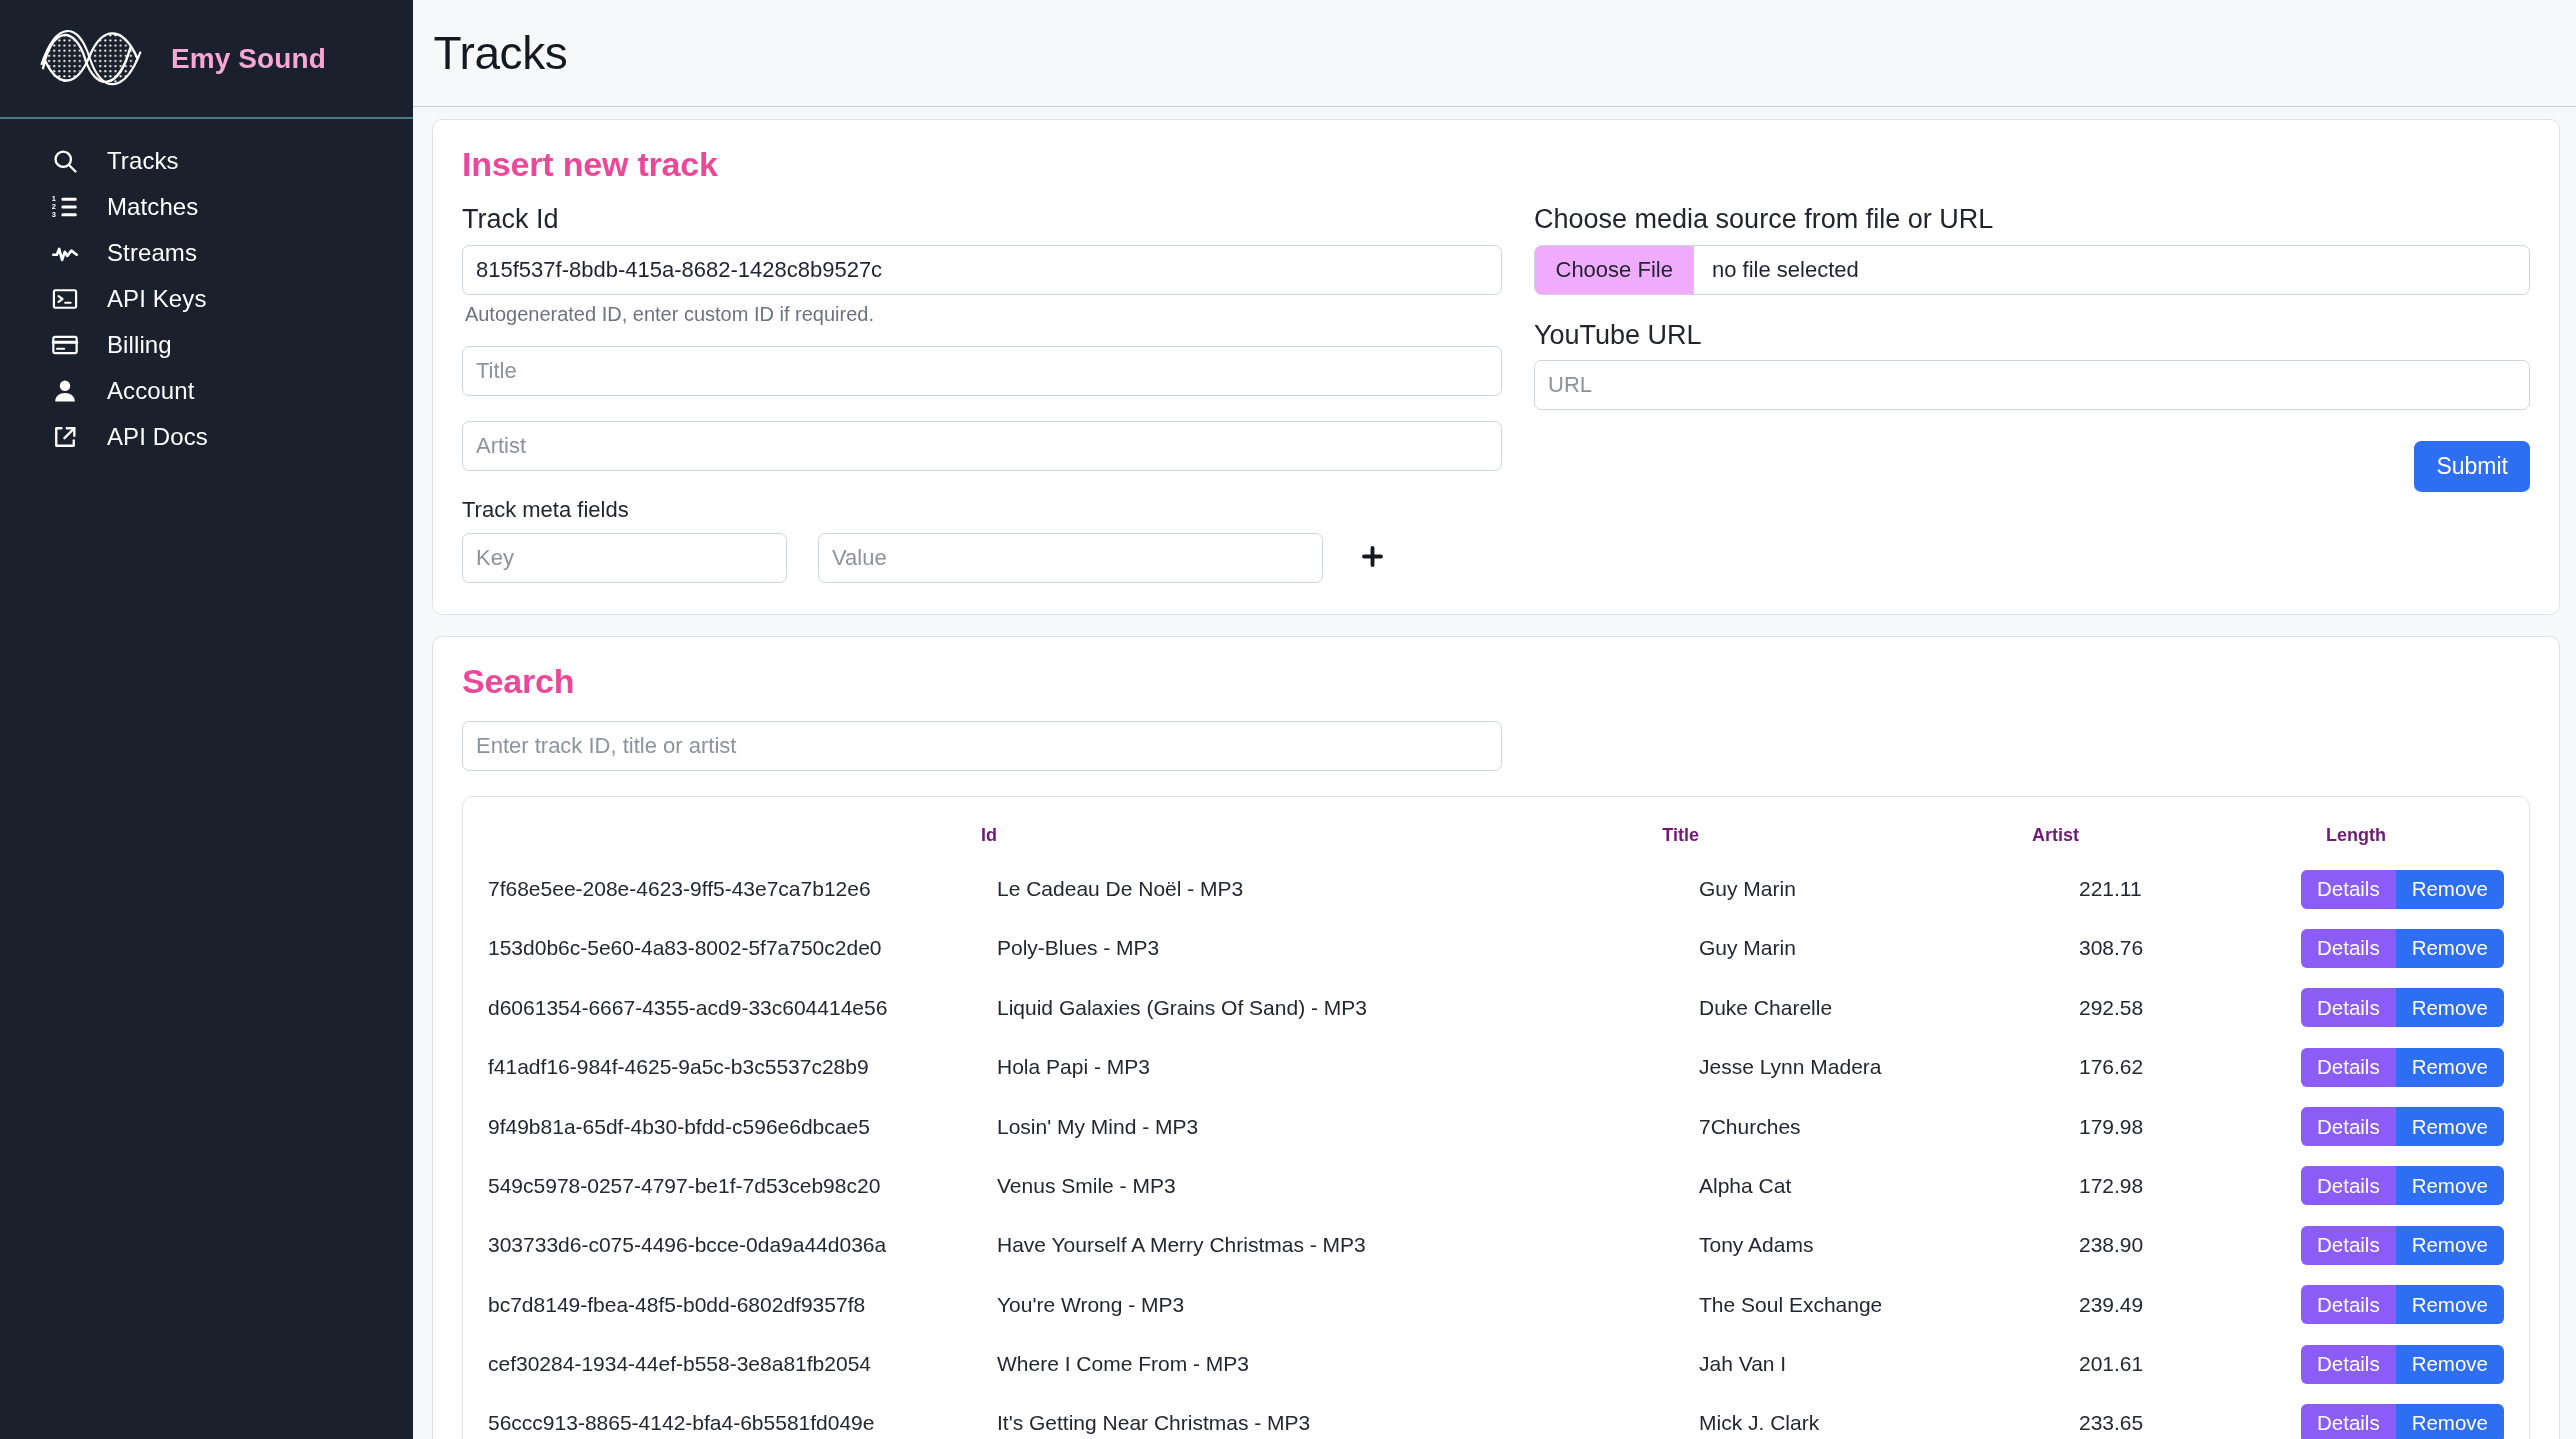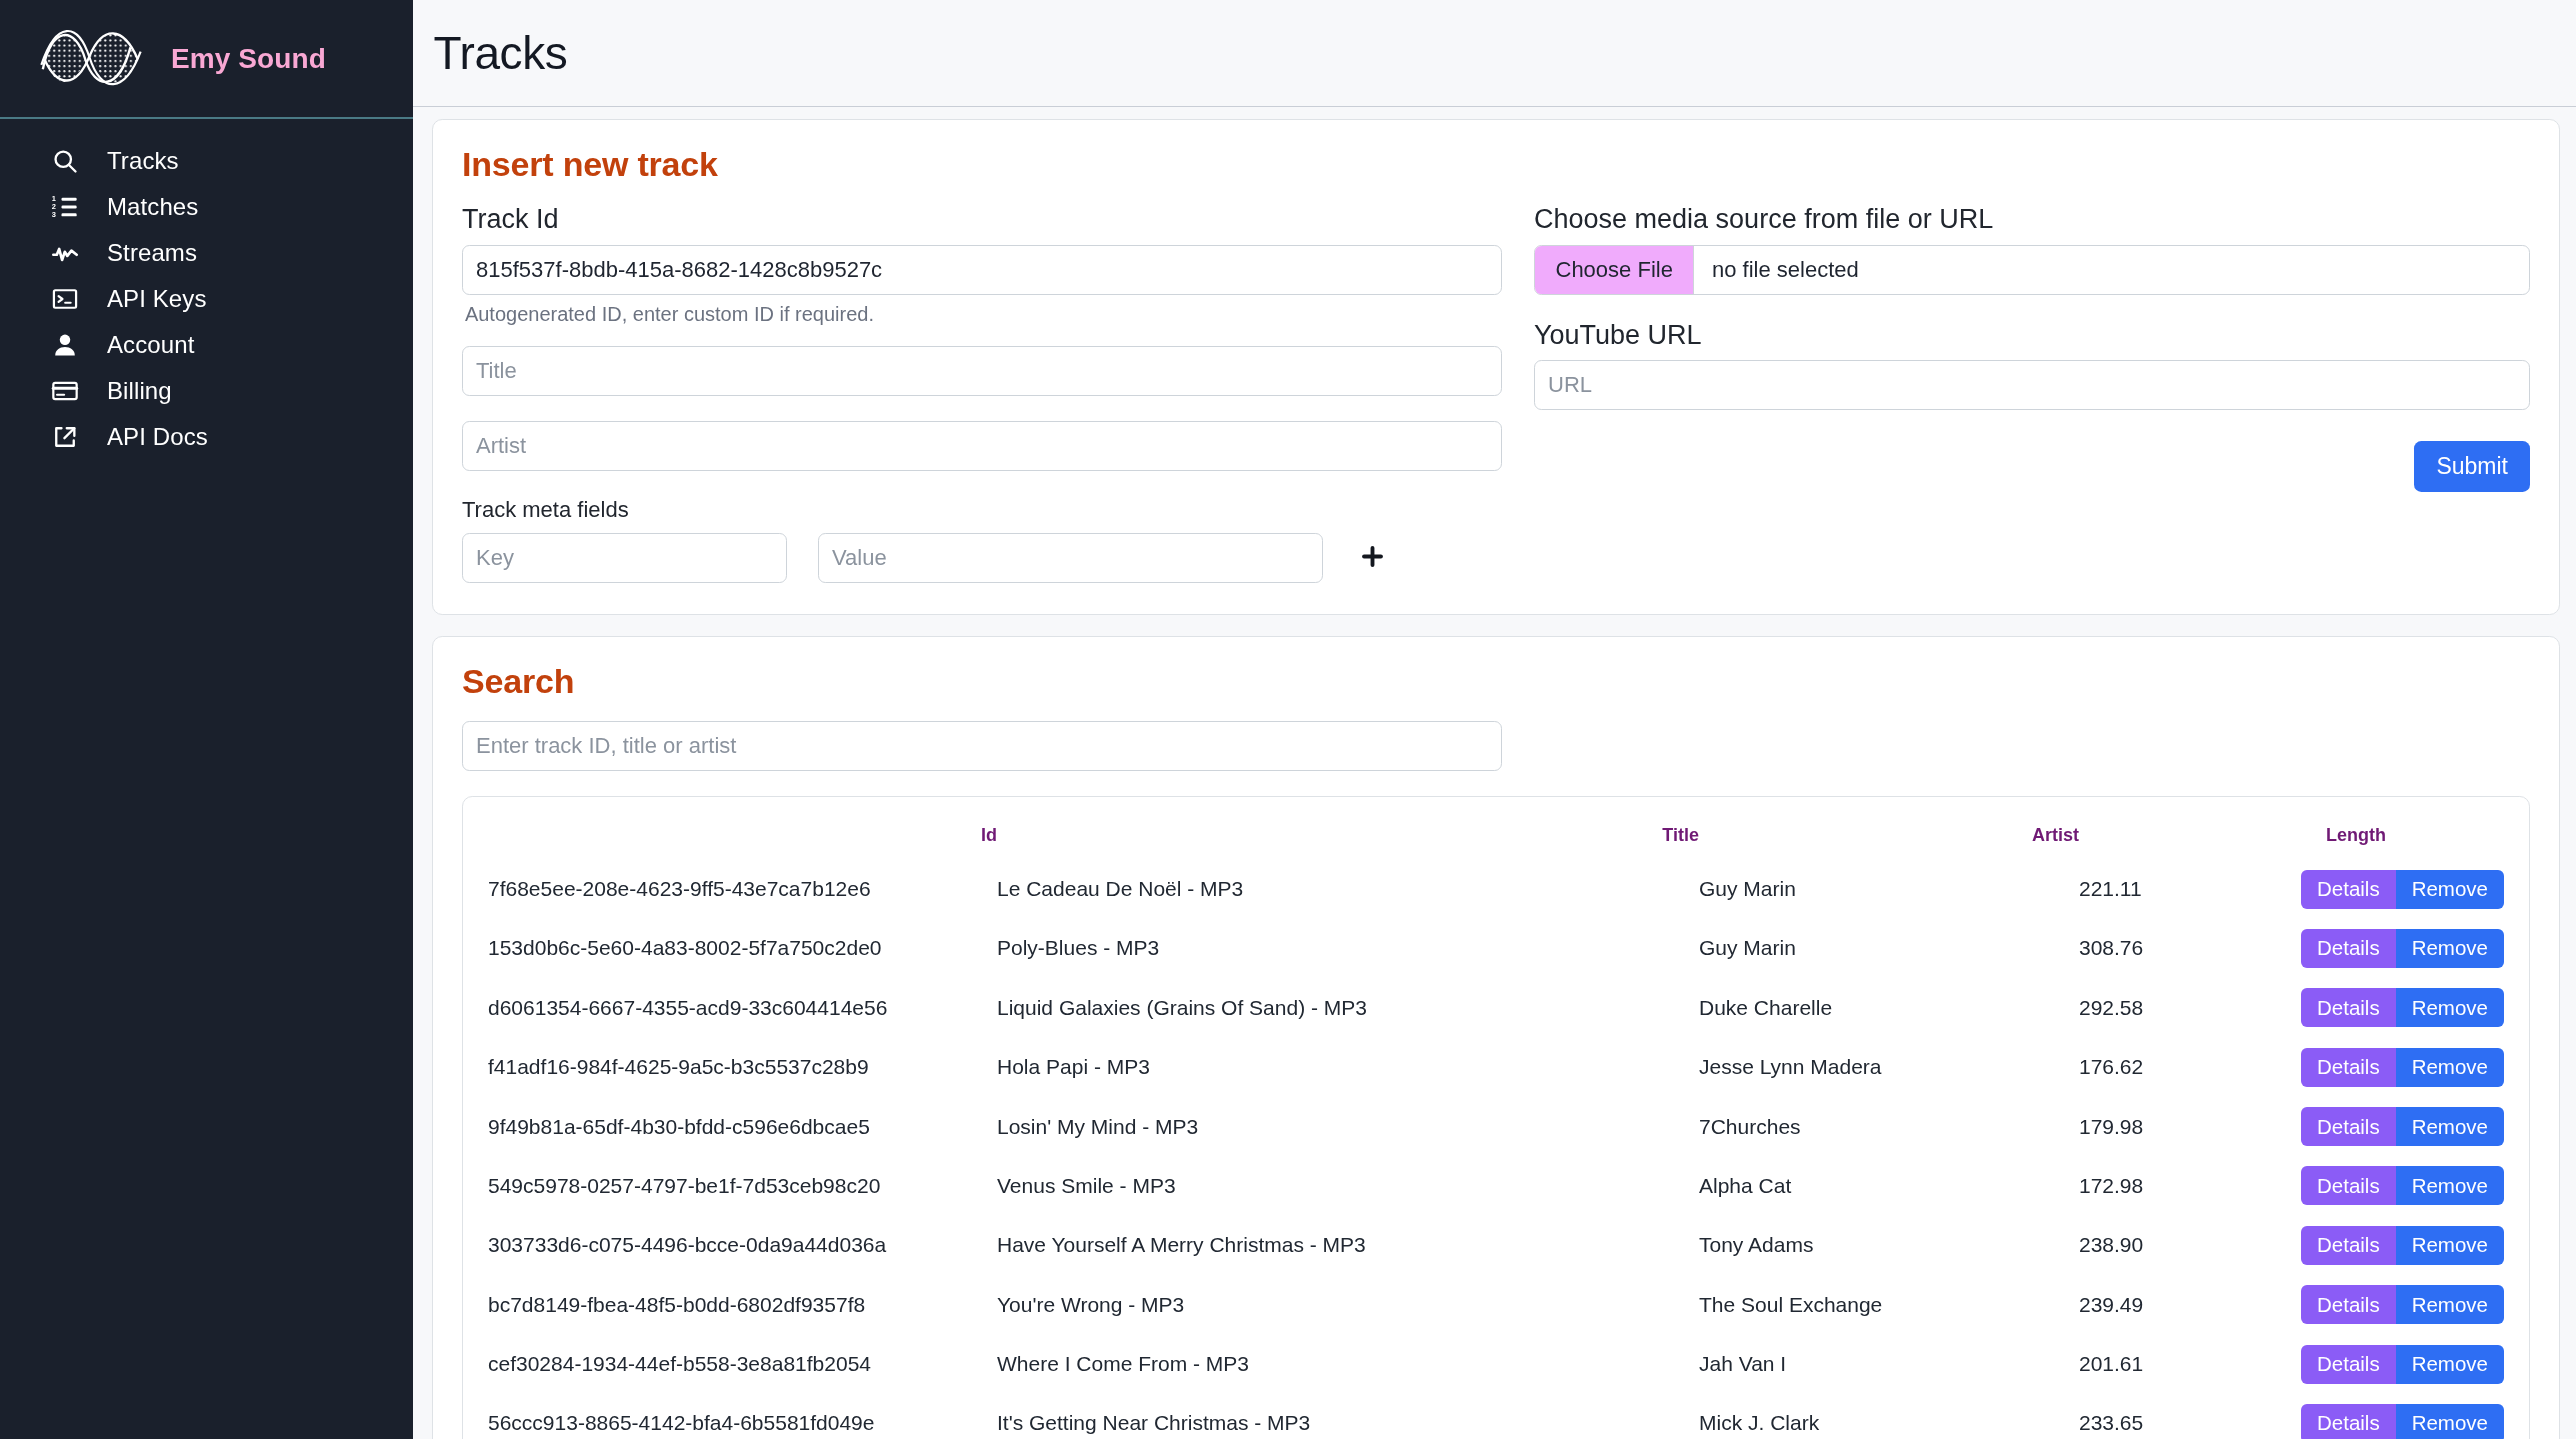--- a/index.html
+++ b/index.html
@@ -56,21 +56,21 @@
 
   .content { padding: 11.7px 16px 0 19px; flex: 1; overflow: hidden; }
 
   .card {
     background: #ffffff;
     border: 1.5px solid #dee2e6;
     border-radius: 10.2px;
     margin-bottom: 20.5px;
   }
   .card-inner { padding: 25px 29px 31px 29px; }
-  .card-title { font-size: 34px; color: #c2410c; font-weight: bold; letter-spacing: -0.2px; margin-bottom: 20.5px; }
+  .card-title { font-size: 34px; color: #ec4899; font-weight: bold; letter-spacing: -0.2px; margin-bottom: 20.5px; }
 
   .cols { display: flex; gap: 32px; }
   .col-left { width: 1040px; }
   .col-right { flex: 1; }
 
   .field-label { font-size: 27px; color: #21262e; margin-bottom: 9.5px; display: block; }
   .hint { font-size: 20px; color: #6b7280; margin: 8px 0 0 2.9px; }
 
   .input {
     width: 100%; height: 50px;
@@ -221,37 +221,37 @@
             <rect x="2.5" y="4.5" width="19" height="15" rx="1.2"></rect>
             <path d="M6.5 9.5 9.8 12 6.5 14.5"></path>
               <path d="M12.2 15.2h4.6"></path>
           </svg>
         </span>
         <span class="nav-label">API Keys</span>
       </div>
 
       <div class="nav-item">
         <span class="nav-icon">
-          <svg width="28" height="28" viewBox="0 0 24 24" fill="#ffffff">
-            <circle cx="12" cy="7.6" r="4.5"></circle>
-            <path d="M3.6 21c0-4.7 3.8-7.3 8.4-7.3S20.4 16.3 20.4 21z"></path>
-          </svg>
-        </span>
-        <span class="nav-label">Account</span>
-      </div>
-
-      <div class="nav-item">
-        <span class="nav-icon">
           <svg width="28" height="28" viewBox="0 0 24 24" fill="none" stroke="#ffffff" stroke-width="1.9" stroke-linecap="round" stroke-linejoin="round">
             <rect x="2" y="5" width="20" height="14" rx="1.6"></rect>
             <path d="M2 9.6h20" stroke-width="2.6"></path>
               <path d="M5.2 15.2h6"></path>
           </svg>
         </span>
         <span class="nav-label">Billing</span>
+      </div>
+
+      <div class="nav-item">
+        <span class="nav-icon">
+          <svg width="28" height="28" viewBox="0 0 24 24" fill="#ffffff">
+            <circle cx="12" cy="7.6" r="4.5"></circle>
+            <path d="M3.6 21c0-4.7 3.8-7.3 8.4-7.3S20.4 16.3 20.4 21z"></path>
+          </svg>
+        </span>
+        <span class="nav-label">Account</span>
       </div>
 
       <div class="nav-item">
         <span class="nav-icon">
           <svg width="28" height="28" viewBox="0 0 24 24" fill="none" stroke="#ffffff" stroke-width="2" stroke-linecap="round" stroke-linejoin="round">
             <path d="M9 4.5H4.5v15h15V15"></path>
               <path d="M13.5 4.5H20v6.5"></path>
               <path d="M20 4.5 11.5 13"></path>
           </svg>
         </span>

